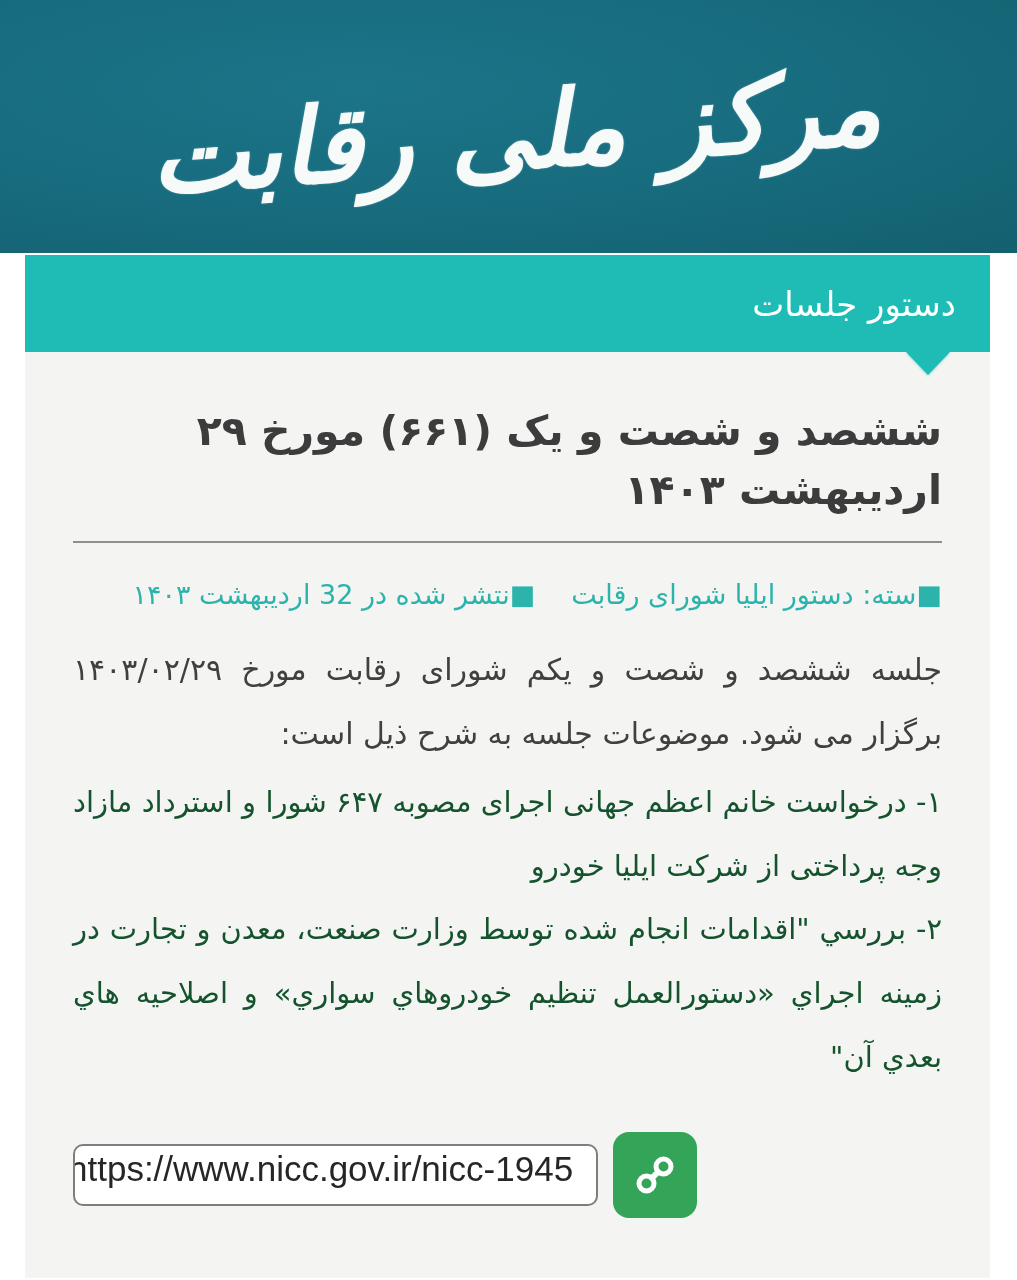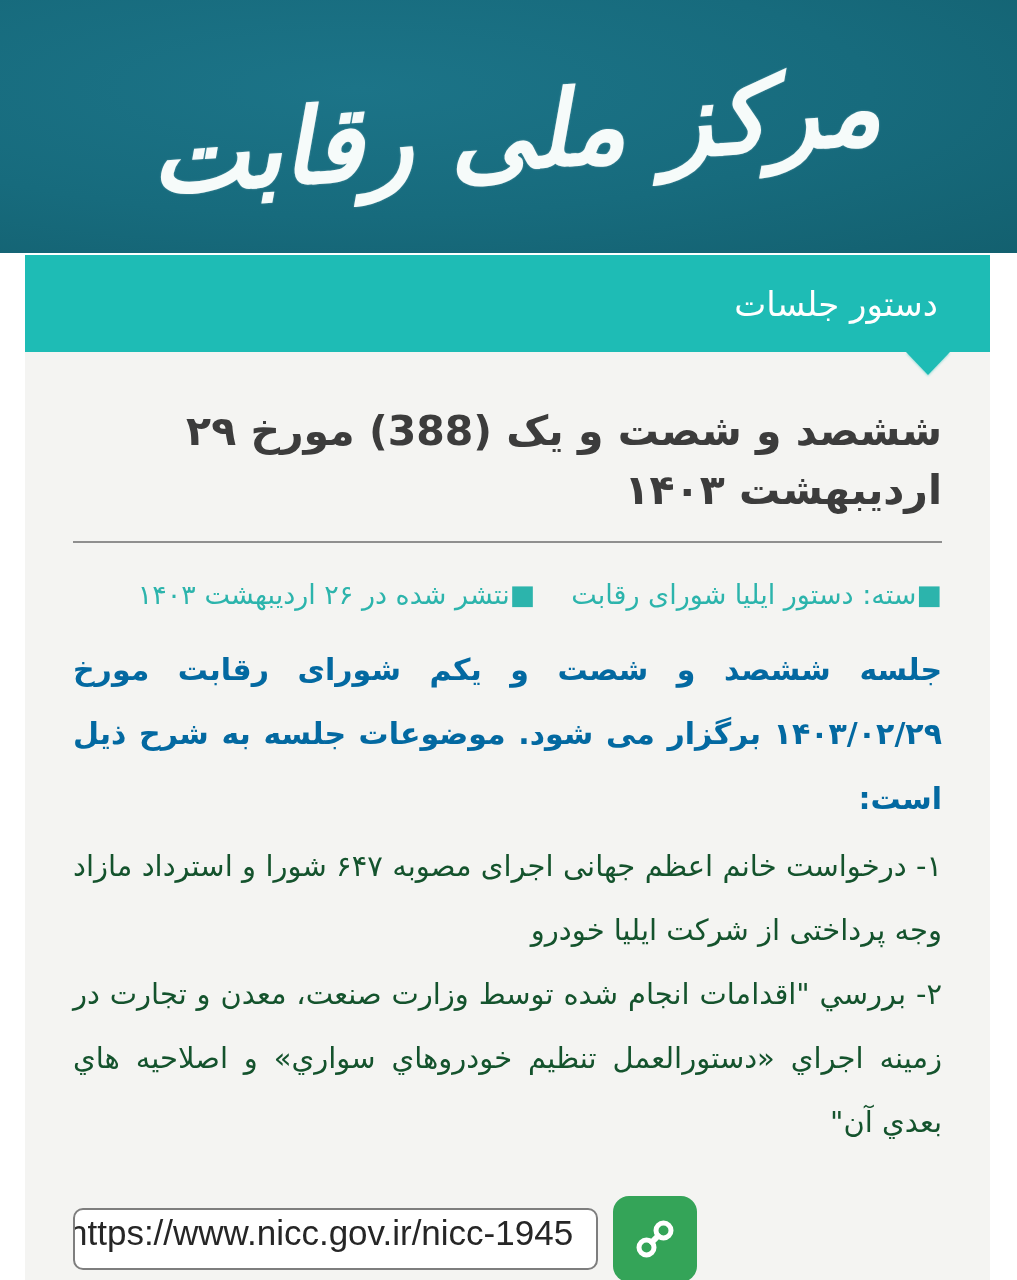--- a/index.html
+++ b/index.html
@@ -34,21 +34,21 @@
   .bar-wrap {
     position: relative;
     margin: 2px 27px 0 25px;
   }
   .bar {
     height: 97px;
     background: #1ebcb5;
     display: flex;
     align-items: center;
     direction: rtl;
-    padding: 0 52px;
+    padding: 0 34px;
   }
   .bar-label {
     color: #ffffff;
     font-size: 34px;
     letter-spacing: 0.5px;
   }
   .bar-pointer {
     position: absolute;
     top: 97px;
     right: 40px;
@@ -85,22 +85,22 @@
     direction: rtl;
     gap: 36px;
     color: #2cb4ac;
     font-size: 27px;
     white-space: nowrap;
   }
   .intro {
     margin-top: 28px;
     margin-bottom: 4px;
     font-size: 30px;
-    font-weight: 700;
-    color: #0369a1;
+    font-weight: 400;
+    color: #404040;
     line-height: 2.15;
     text-align: justify;
   }
   .agenda-item {
     font-size: 29px;
     font-weight: 400;
     color: #14532d;
     line-height: 2.2;
     text-align: justify;
   }
@@ -150,27 +150,27 @@
 
 <div class="bar-wrap">
   <div class="bar">
     <span class="bar-label">دستور جلسات</span>
   </div>
   <div class="bar-pointer"></div>
 </div>
 
 <main class="card">
 
-  <h1 class="title">ششصد و شصت و یک (388) مورخ ۲۹ اردیبهشت ۱۴۰۳</h1>
+  <h1 class="title">ششصد و شصت و یک (۶۶۱) مورخ ۲۹ اردیبهشت ۱۴۰۳</h1>
 
   <hr class="divider">
 
   <div class="meta">
     <span>■سته: دستور ایلیا شورای رقابت</span>
-    <span>■نتشر شده در ۲۶ اردیبهشت ۱۴۰۳</span>
+    <span>■نتشر شده در 32 اردیبهشت ۱۴۰۳</span>
   </div>
 
   <p class="intro">جلسه ششصد و شصت و یکم شورای رقابت مورخ ۱۴۰۳/۰۲/۲۹ برگزار می شود. موضوعات جلسه به شرح ذیل است:</p>
 
   <p class="agenda-item">۱- درخواست خانم اعظم جهانی اجرای مصوبه ۶۴۷ شورا و استرداد مازاد وجه پرداختی از شرکت ایلیا خودرو</p>
 
   <p class="agenda-item">۲- بررسي "اقدامات انجام شده توسط وزارت صنعت، معدن و تجارت در زمینه اجراي «دستورالعمل تنظیم خودروهاي سواري» و اصلاحیه هاي بعدي آن"</p>
 
   <div class="share-row">
     <input class="share-url" type="text" readonly="" value="https://www.nicc.gov.ir/nicc-1945" style="">

